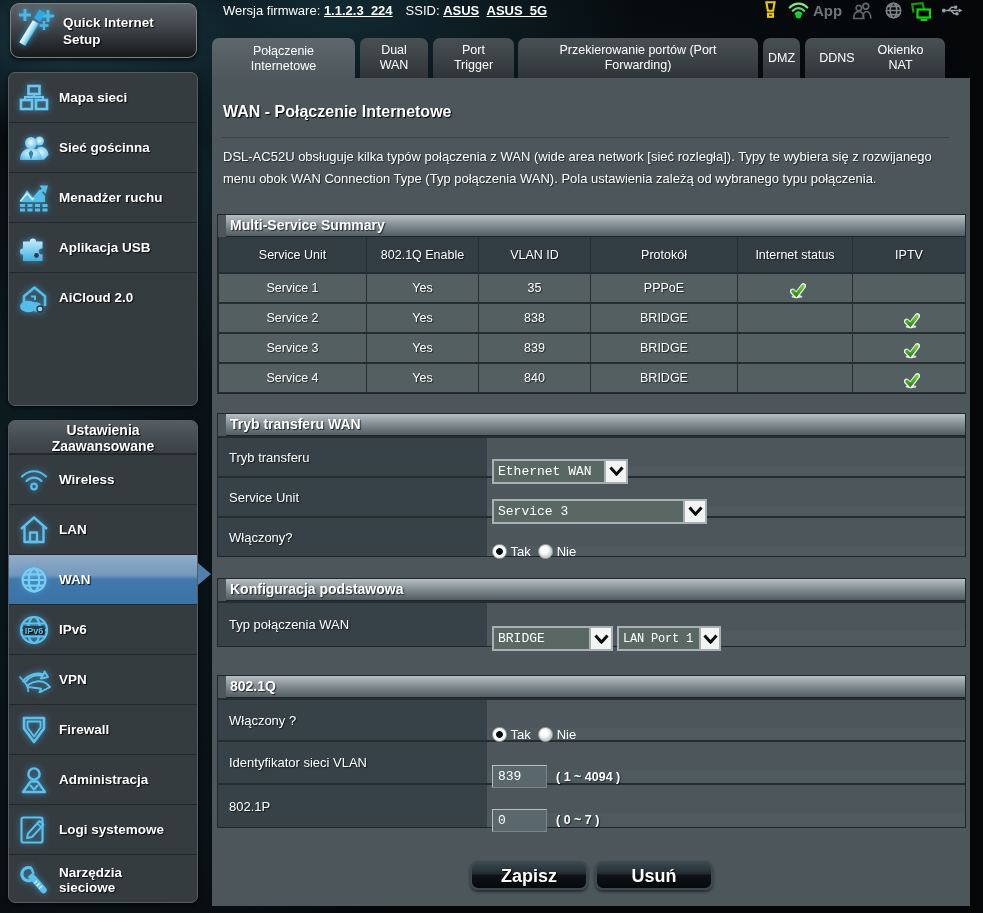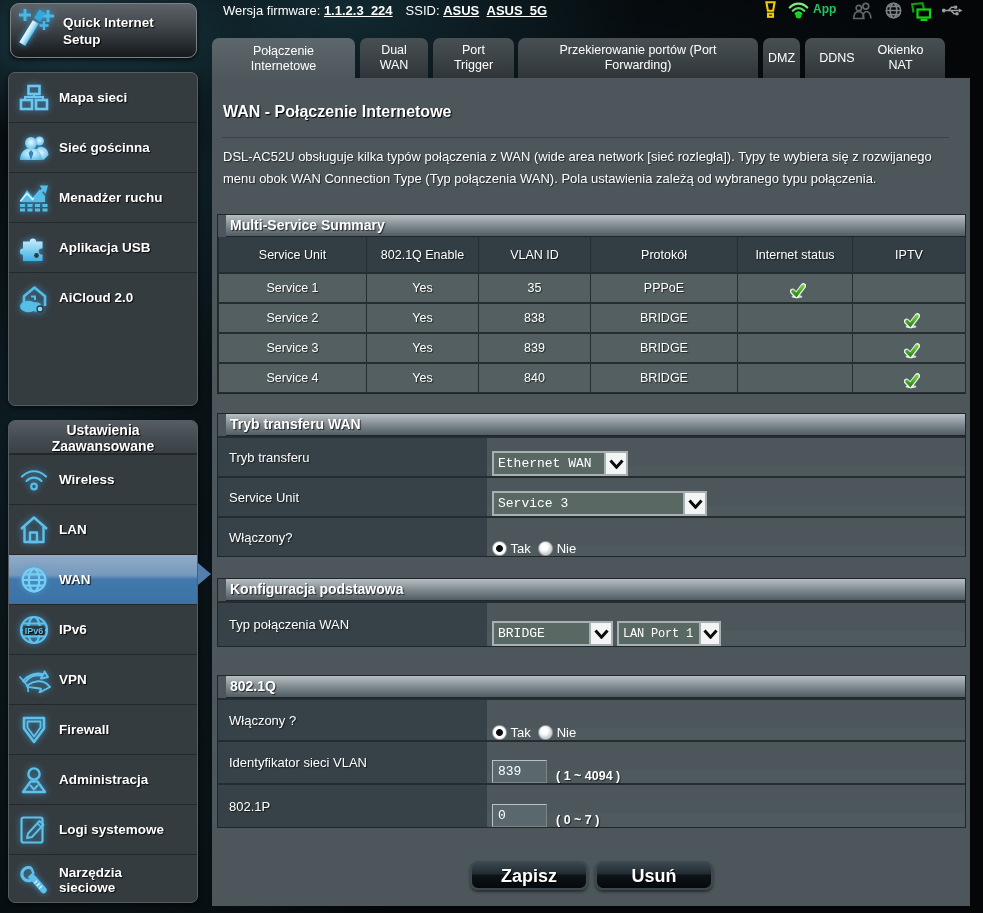--- a/index.html
+++ b/index.html
@@ -39,21 +39,21 @@
 
 #panel{position:absolute;left:212px;top:78px;width:758px;height:828px;background:#4d575b;}
 #title{position:absolute;left:11px;top:25px;font-size:16px;font-weight:700;color:#fff;text-shadow:1px 1px 1px #000;}
 #rule{position:absolute;left:10px;top:59px;width:727px;border-top:1px solid #39434a;}
 #desc{position:absolute;left:11px;top:68px;width:724px;font-size:13px;line-height:21.5px;color:#fff;text-shadow:1px 1px 1px rgba(0,0,0,.6);}
 .secbar{height:21px;line-height:21px;background:linear-gradient(180deg,#b7bfc3 0%,#818c92 50%,#525d63 100%);color:#fff;font-weight:700;font-size:14px;padding-left:4px;text-shadow:1px 1px 1px rgba(0,0,0,.7);border-bottom:1px solid #20262a;margin-left:8px;}
 .ftbl{position:absolute;left:6px;width:747px;box-shadow:0 0 0 1px #20262a;}
 .frow{display:flex;border-top:2px solid #262d30;}
 .frow:first-of-type{border-top:none;}
 .flabel{width:269px;box-sizing:border-box;background:#364247;color:#fff;font-size:13px;display:flex;align-items:center;padding-left:11px;text-shadow:1px 1px 1px rgba(0,0,0,.6);}
-.fval{flex:1;background:#4e5a5e;display:flex;align-items:flex-end;padding-left:5px;color:#fff;font-size:13px;margin-top:28px;}
+.fval{flex:1;background:#4e5a5e;display:flex;align-items:center;padding-left:5px;color:#fff;font-size:13px;margin-top:28px;}
 
 .sel{box-sizing:border-box;height:25px;border:2px solid #a8b0b3;background:#5a6864;color:#fff;font-family:"Liberation Mono",monospace;font-size:13px;display:flex;align-items:stretch;}
 .sel .st{flex:1;display:flex;align-items:center;padding-left:4px;white-space:nowrap;overflow:hidden;}
 .sel .sa{width:20px;background:#f3f5f5;border-left:2px solid #a8b0b3;display:flex;align-items:center;justify-content:center;}
 
 .rad{width:13px;height:13px;border-radius:50%;display:inline-block;vertical-align:-2px;}
 .rad.on{background:radial-gradient(circle at 50% 50%, #0a0d0f 0 3px, #fdfdfd 3.8px);border:1px solid #9aa1a5;}
 .rad.off{background:radial-gradient(circle at 42% 38%, #ffffff 0 3px, #e9edee 5px, #ced4d6 6.5px);border:1px solid #9aa1a5;}
 
 .inp{box-sizing:border-box;height:23px;width:55px;border:1px solid #b9c0c3;border-bottom-color:#7d8588;border-right-color:#7d8588;background:#5a686d;color:#fff;font-family:"Liberation Mono",monospace;font-size:13px;padding:0 0 0 5px;display:flex;align-items:center;}
@@ -80,21 +80,21 @@
         </g>
       </svg></span>
 <span style="position:absolute;left:788px;top:1px;"><svg width="21" height="18" viewBox="0 0 21 18">
         <g fill="none" stroke-linecap="round">
           <path d="M1.8 6.5 C6.5 1.2,14.5 1.2,19.2 6.5" stroke="#83e883" stroke-width="2.3"></path>
           <path d="M4.8 9.8 C8.2 6.2,12.8 6.2,16.2 9.8" stroke="#5ade62" stroke-width="2.2"></path>
           <path d="M7.6 12.8 C9.5 11,11.5 11,13.4 12.8" stroke="#3bd74c" stroke-width="2"></path>
         </g>
         <circle cx="10.5" cy="14.6" r="2.9" fill="#0fd31c"></circle>
       </svg></span>
-<span style="position:absolute;left:813px;top:2px;color:#22c55e;font-weight:700;font-size:12px;">App</span>
+<span style="position:absolute;left:813px;top:2px;color:#737373;font-weight:700;font-size:15px;">App</span>
 <span style="position:absolute;left:852px;top:2px;"><svg width="22" height="18" viewBox="0 0 22 18">
         <g fill="none" stroke="#60666a" stroke-width="1.7">
           <circle cx="13.8" cy="4.2" r="2.9"></circle>
           <path d="M11 16.5 c0-4.5 1.5-7 3.5-7 s4 2 4.5 7"></path>
           <circle cx="6.8" cy="6" r="2.7"></circle>
           <path d="M1.8 16.5 c0-4.5 2-7 5-7 s5 2.5 5 7 z"></path>
         </g>
       </svg></span>
 <span style="position:absolute;left:885px;top:2px;"><svg width="17" height="17" viewBox="0 0 17 17">
         <g fill="none" stroke="#7d8387" stroke-width="1.6">

